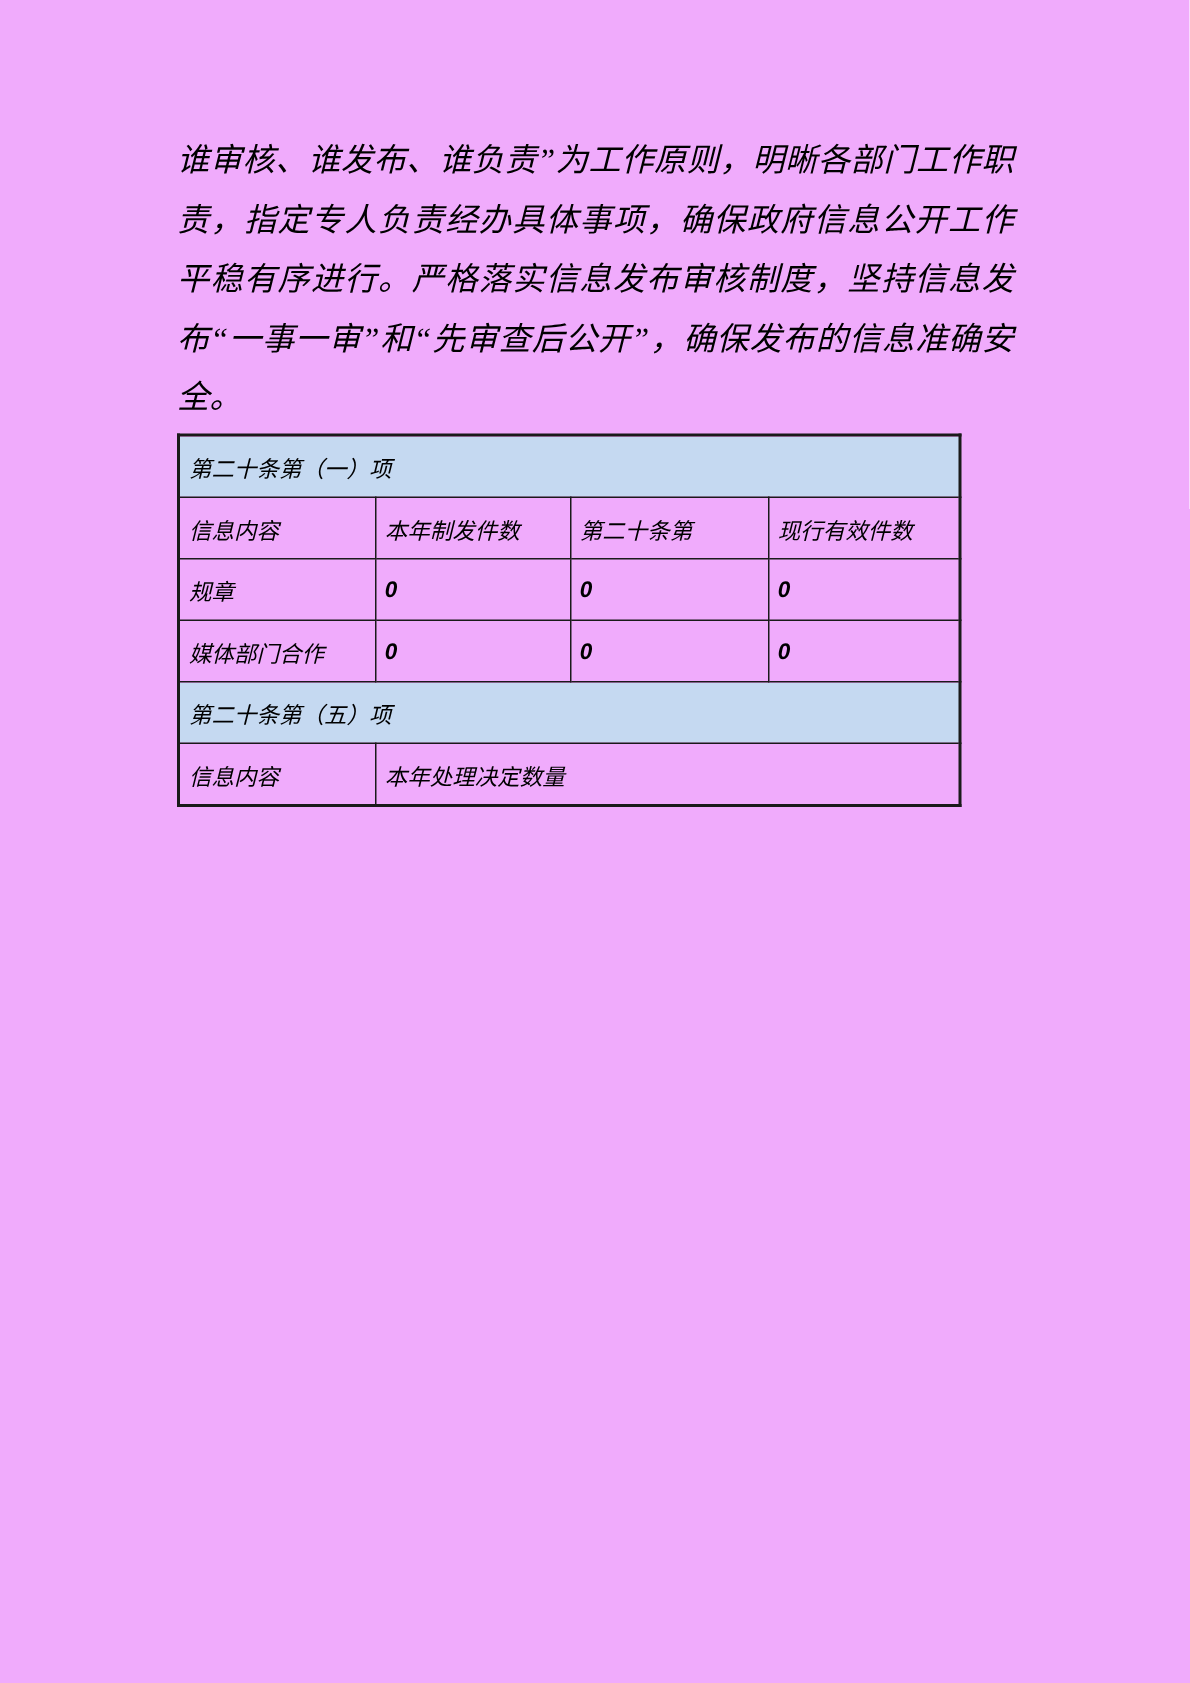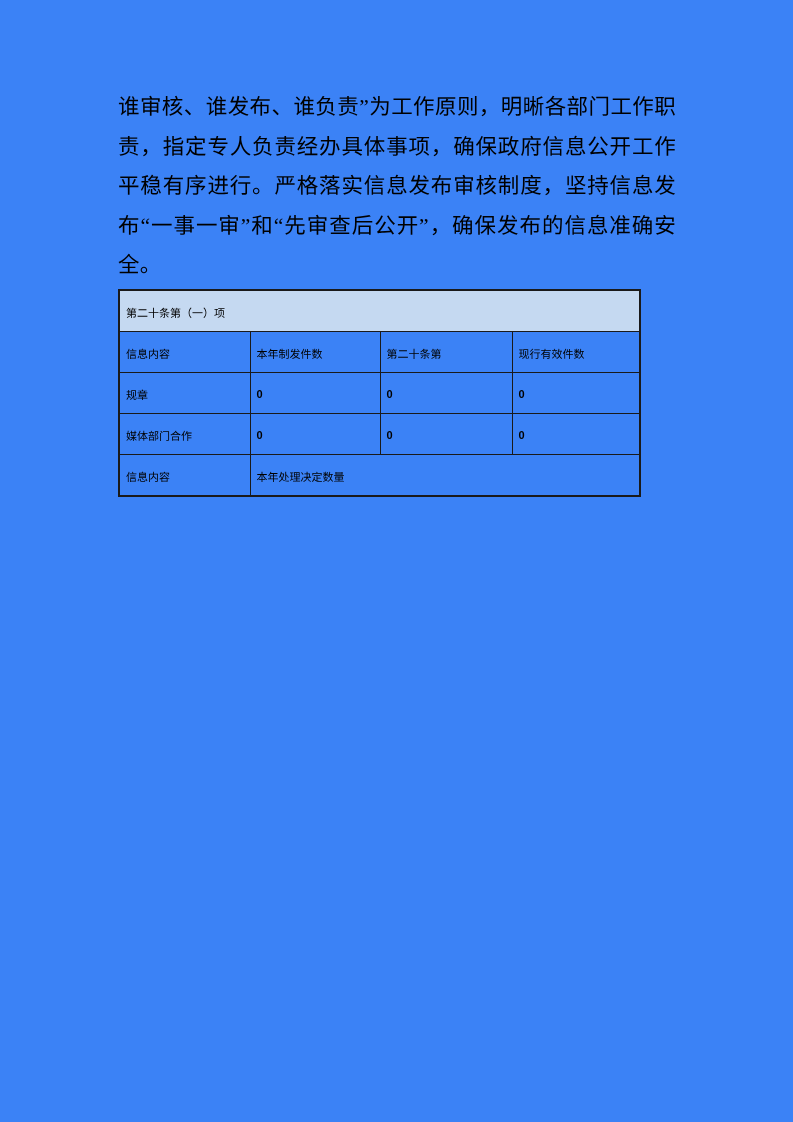--- a/index.html
+++ b/index.html
@@ -4,24 +4,25 @@
 <style>
   html, body {
     margin: 0;
     padding: 0;
     background: #ffffff;
   }
   .page {
     position: relative;
     width: 793px;
     height: 1122px;
-    background: #3b82f6;
+    background: #f0abfc;
     overflow: hidden;
     font-family: "Liberation Serif", "DejaVu Serif", serif;
     color: #000000;
+    font-style: italic;
   }
   .content {
     position: absolute;
     left: 118px;
     top: 88px;
     width: 558px;
   }
   .body-para {
     font-size: 21.5px;
     line-height: 39.5px;
@@ -52,21 +53,21 @@
     border-collapse: collapse;
     table-layout: fixed;
     width: 521px;
     margin-top: 3px;
     border: 2px solid #1a1a1a;
   }
   table.info-table td {
     border: 1.5px solid #1a1a1a;
     height: 38px;
     padding: 2px 6px 0 6px;
-    font-size: 11px;
+    font-size: 15px;
     vertical-align: middle;
     overflow: hidden;
     white-space: nowrap;
   }
   tr.section-title-row td {
     background: #C5D9F1;
   }
   td.num-cell {
     font-family: "Liberation Sans", "DejaVu Sans", sans-serif;
     font-weight: bold;
@@ -108,20 +109,23 @@
           <td class="num-cell">0</td>
           <td class="num-cell">0</td>
           <td class="num-cell">0</td>
         </tr>
         <tr>
           <td>媒体部门合作</td>
           <td class="num-cell">0</td>
           <td class="num-cell">0</td>
           <td class="num-cell">0</td>
         </tr>
+        <tr class="section-title-row">
+          <td colspan="4">第二十条第（五）项</td>
+        </tr>
         <tr>
           <td>信息内容</td>
           <td colspan="3">本年处理决定数量</td>
         </tr>
       </tbody>
     </table>
 
   </div>
 </div>
 

